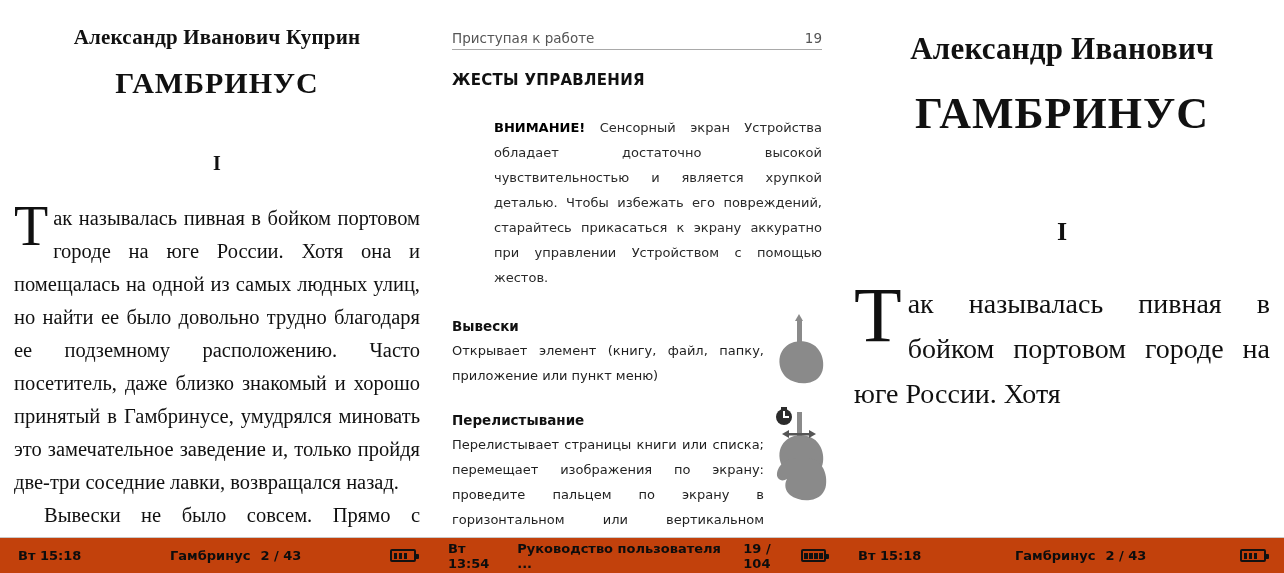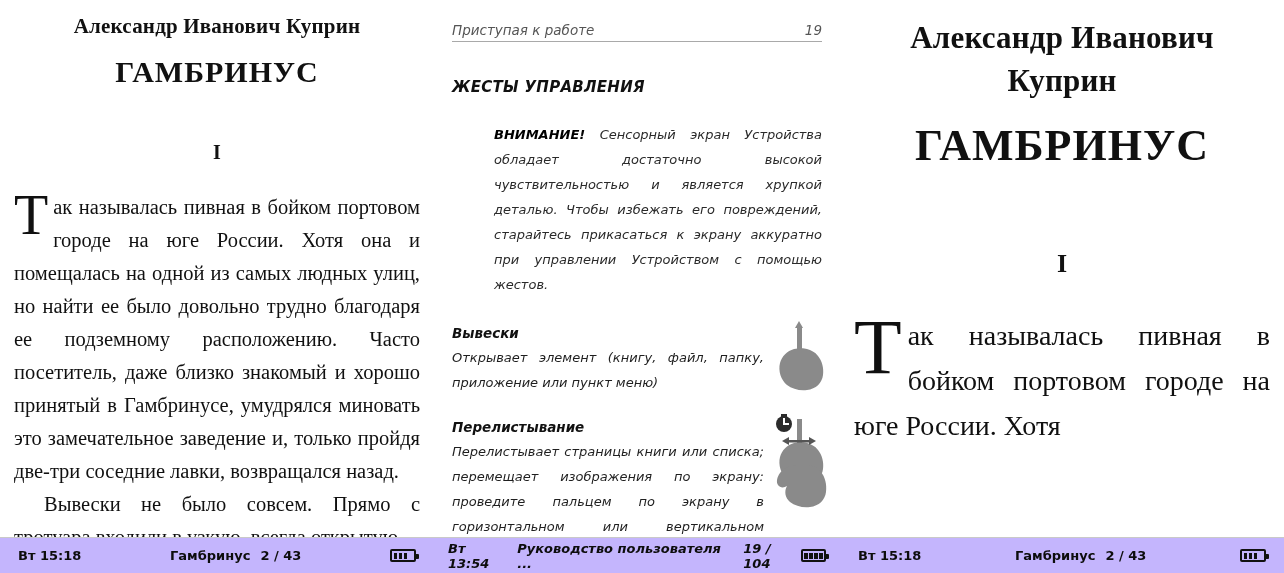--- a/index.html
+++ b/index.html
@@ -29,21 +29,21 @@
     overflow:hidden;
   }
   .panel-left{width:434px;}
   .panel-mid{width:406px;}
   .panel-right{width:444px;}
 
   
   .book{
     font-family:"Liberation Serif", serif;
     color:#111;
-    padding:0 14px;
+    padding:11px 14px;
     box-sizing:border-box;
   }
   .book-author{
     text-align:center;
     font-weight:bold;
     letter-spacing:.2px;
   }
   .book-title{
     text-align:center;
     font-weight:bold;
@@ -76,35 +76,34 @@
   .panel-right .book-author{font-size:31px;line-height:43px;margin-top:16px;}
   .panel-right .book-title{font-size:44px;margin-top:18px;letter-spacing:1px;}
   .panel-right .chapter-num{font-size:26px;margin-top:78px;}
   .panel-right .book-body{font-size:28px;line-height:45px;margin-top:34px;}
   .panel-right .dropcap{font-size:78px;margin:4px 6px -10px 0;}
 
   
   .manual{
     font-family:"DejaVu Sans", sans-serif;
     color:#1a1a1a;
-    padding:8px 18px;
-    box-sizing:border-box;
-    font-style:italic;
+    padding:16px 18px;
+    box-sizing:border-box;
   }
   .manual-header{
     display:flex;align-items:baseline;justify-content:space-between;
     border-bottom:1px solid #a9a9a9;
     padding:14px 0 3px 0;
     color:#555;
     font-size:13.5px;
   }
   .manual-header .hdr-page{color:#555;font-size:13.5px;}
   .manual-h1{
     font-size:15px;font-weight:bold;color:#111;
-    margin-top:36px;letter-spacing:.3px;
+    margin-top:21px;letter-spacing:.3px;
   }
   .manual-note{
     margin:26px 0 0 42px;
     font-size:13px;
     line-height:25px;
     text-align:justify;
     color:#2a2a2a;
   }
   .manual-note b{color:#000;}
 
@@ -129,21 +128,21 @@
   .statusbar{
     position:absolute;left:0;bottom:0;
     width:100%;
     box-sizing:border-box;
     height:36px;
     display:flex;align-items:center;
     font-family:"DejaVu Sans", sans-serif;
     font-weight:bold;
     color:#0d0d0d;
     border-top:1px solid #c9c9c9;
-    background:#c4b5fd;
+    background:#c2410c;
   }
   .statusbar .sb-inner{
     width:100%;display:flex;align-items:center;
     padding:0 18px;box-sizing:border-box;
   }
   .sb-time{font-size:13px;}
   .sb-title{font-size:13px;}
   .sb-pages{font-size:13px;}
   .sb-spacer{flex:1;}
 
@@ -274,21 +273,20 @@
           <span class="cell"></span>
         </span>
       </div>
     </div>
   </div>
 
   <div class="v-sep" style="left:840px;"></div>
 
   <div class="panel panel-right book">
     <div class="book-author">Александр Иванович</div>
-    <div class="book-author" style="margin-top:0;">Куприн</div>
     <div class="book-title">ГАМБРИНУС</div>
     <div class="chapter-num">I</div>
     <div class="book-body">
       <p><span class="dropcap">Т</span><span>ак называлась пивная в бойком портовом городе на юге России. Хотя</span></p>
     </div>
 
     <div class="statusbar">
       <div class="sb-inner">
         <span class="sb-time">Вт 15:18</span>
         <span class="sb-spacer"></span>

